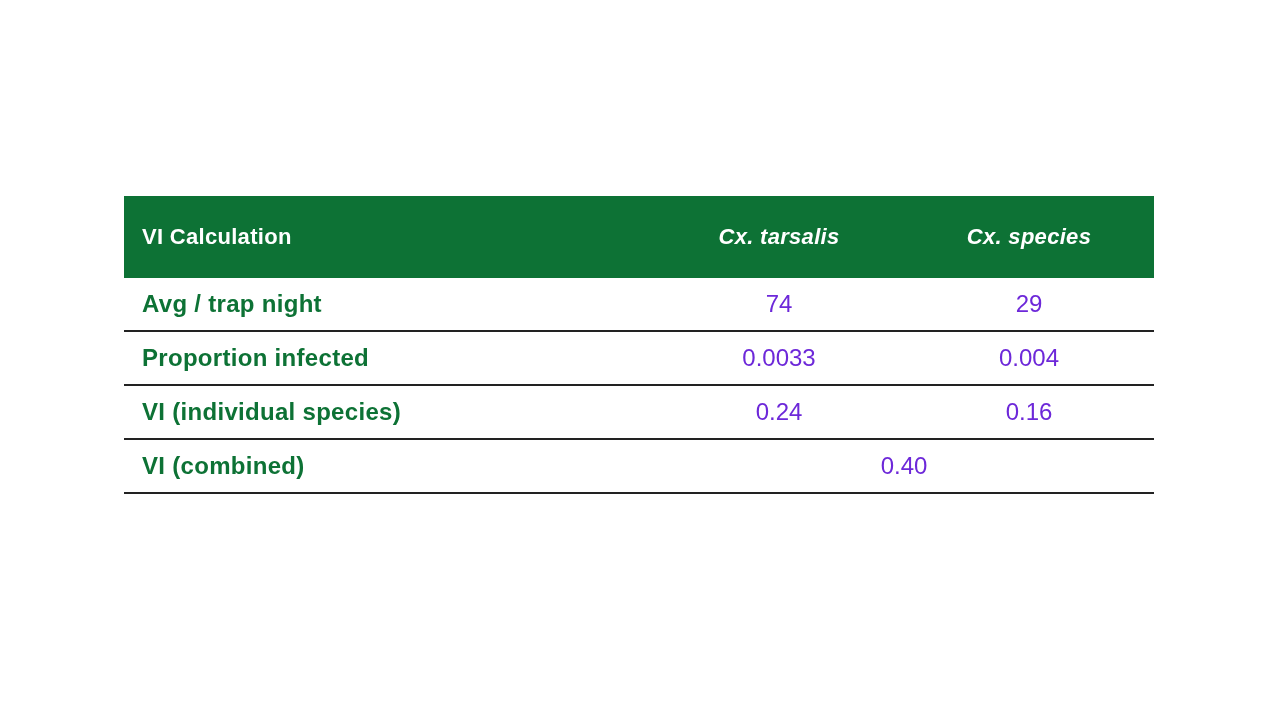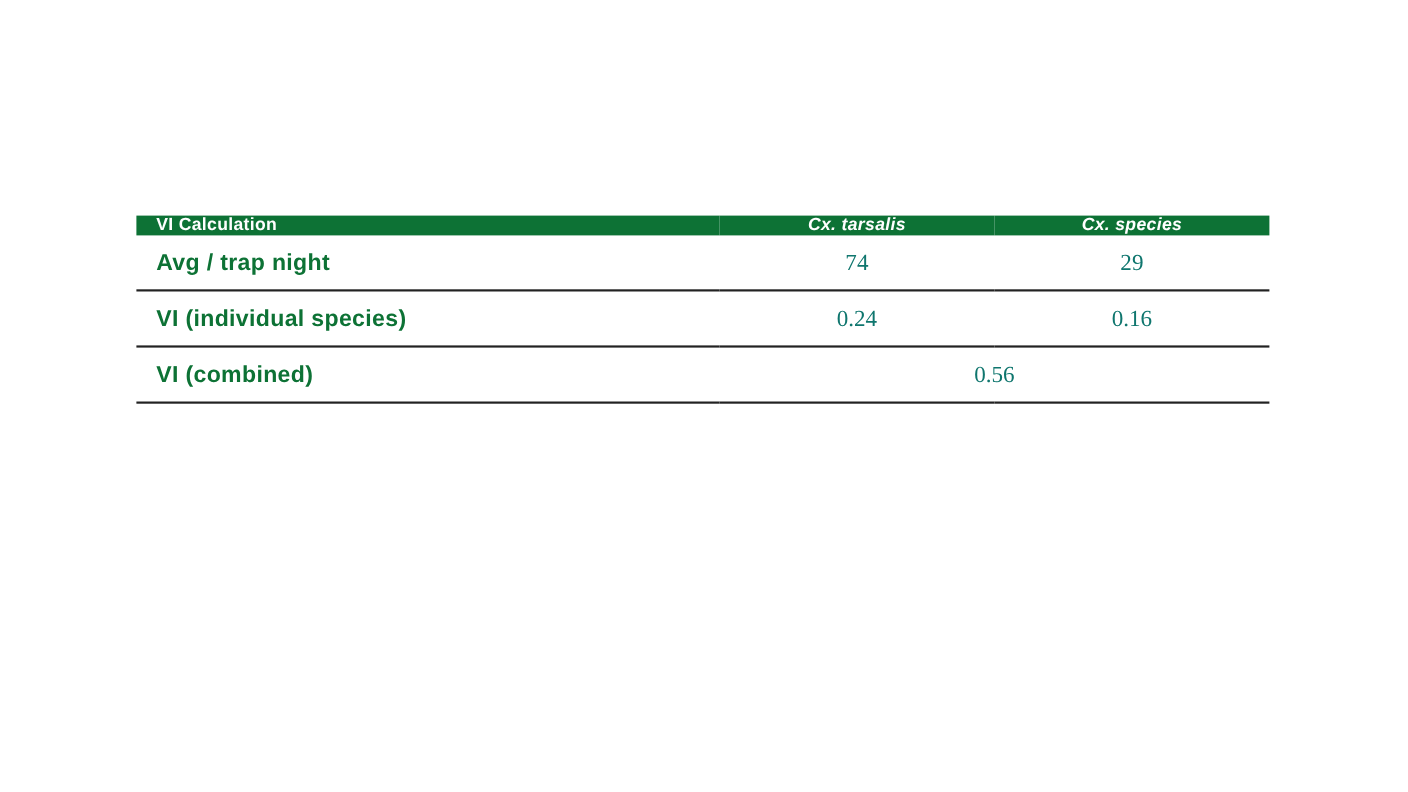--- a/index.html
+++ b/index.html
@@ -27,41 +27,41 @@
   }
   table.vi col.label { width: 530px; }
   table.vi col.c1    { width: 250px; }
   table.vi col.c2    { width: 250px; }
 
   table.vi th {
     background: var(--hdr, #0d7235);
     color: #ffffff;
     text-align: left;
     font-weight: 700;
-    font-size: 16px;
-    padding: 0 18px;
+    font-size: 22px;
+    padding: 28px 18px;
     letter-spacing: 0.3px;
   }
   table.vi th.center { text-align: center; font-style: italic; margin-top: 43px; }
 
   table.vi td {
     padding: 12px 18px;
-    font-size: 21px;
+    font-size: 24px;
     border-bottom: 2px solid #222;
     vertical-align: middle;
   }
   table.vi td.label {
     color: var(--accent, #0d7235);
     font-weight: 700;
     letter-spacing: 0.3px;
   }
   table.vi td.val {
     text-align: center;
-    color: #0f766e;
-    font-family: Liberation Serif, serif;
+    color: #6d28d9;
+    font-family: Liberation Sans, sans-serif;
     font-weight: 400;
   }
 </style>
 </head>
 <body>
 
 <div class="slide">
   <table class="vi" style="--hdr:#0d7235; --accent:#0d7235;">
     <colgroup>
       <col class="label">
@@ -75,23 +75,28 @@
         <th class="center">Cx. species</th>
       </tr>
     </thead>
     <tbody>
       <tr>
         <td class="label">Avg / trap night</td>
         <td class="val">74</td>
         <td class="val">29</td>
       </tr>
       <tr>
+        <td class="label">Proportion infected</td>
+        <td class="val">0.0033</td>
+        <td class="val">0.004</td>
+      </tr>
+      <tr>
         <td class="label">VI (individual species)</td>
         <td class="val">0.24</td>
         <td class="val">0.16</td>
       </tr>
       <tr>
         <td class="label">VI (combined)</td>
-        <td class="val" colspan="2">0.56</td>
+        <td class="val" colspan="2">0.40</td>
       </tr>
     </tbody>
   </table>
 </div>
 
 </body></html>

